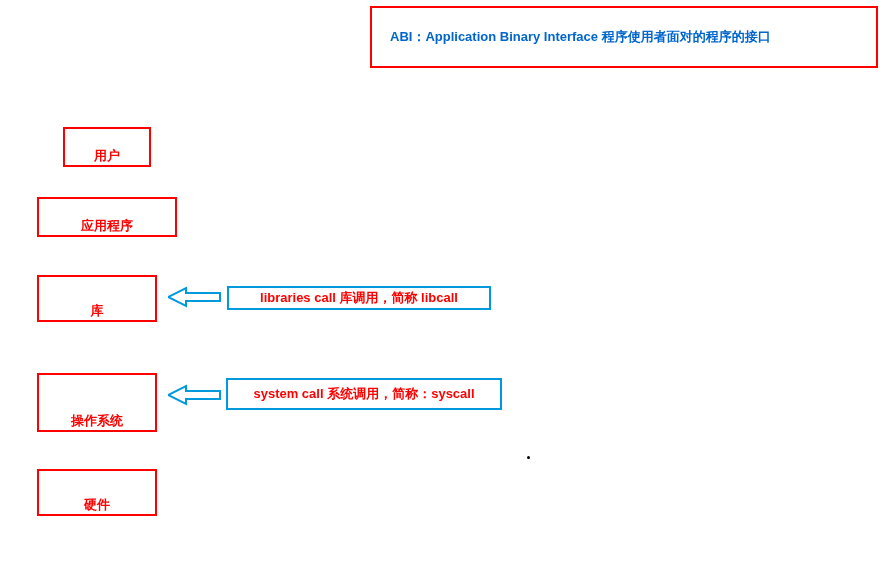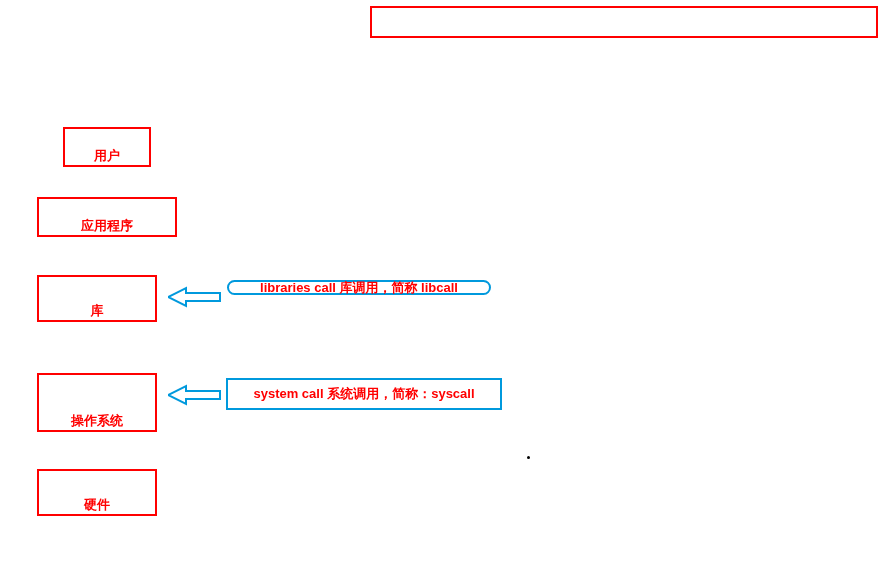--- a/index.html
+++ b/index.html
@@ -52,20 +52,21 @@
       width: 3px;
       height: 3px;
       background: #000;
       border-radius: 50%;
     }
   </style>
 </head>
 <body>
 
 <div class="legend-box" style="left:370px; top:6px; width:508px;">
+  <div class="legend-line">ABI：Application Binary Interface 程序使用者面对的程序的接口</div>
 </div>
 
 <div class="stack-box" style="left:63px; top:127px; width:88px; height:40px;">
   <span>用户</span>
 </div>
 
 <div class="stack-box" style="left:37px; top:197px; width:140px; height:40px;">
   <span>应用程序</span>
 </div>
 
@@ -74,21 +75,21 @@
 </div>
 
 <div class="stack-box" style="left:37px; top:373px; width:120px; height:59px;">
   <span>操作系统</span>
 </div>
 
 <div class="stack-box" style="left:37px; top:469px; width:120px; height:47px;">
   <span>硬件</span>
 </div>
 
-<div class="annot-box" style="left:227px; top:280px; width:264px; height:15px;border-radius:14px;">
+<div class="annot-box" style="left:227px; top:286px; width:264px; height:24px;">
   <span>libraries call 库调用，简称 libcall</span>
 </div>
 
 <div class="annot-box" style="left:226px; top:378px; width:276px; height:32px;align-items:center;">
   <span>system call 系统调用，简称：syscall</span>
 </div>
 
 <svg class="arrow" style="left:168px; top:286px;" width="54" height="22" viewBox="0 0 54 22">
   <polygon points="0,11 18,2 18,7 52,7 52,15 18,15 18,20" fill="#ffffff" stroke="#0099dd" stroke-width="2"></polygon>
 </svg>

